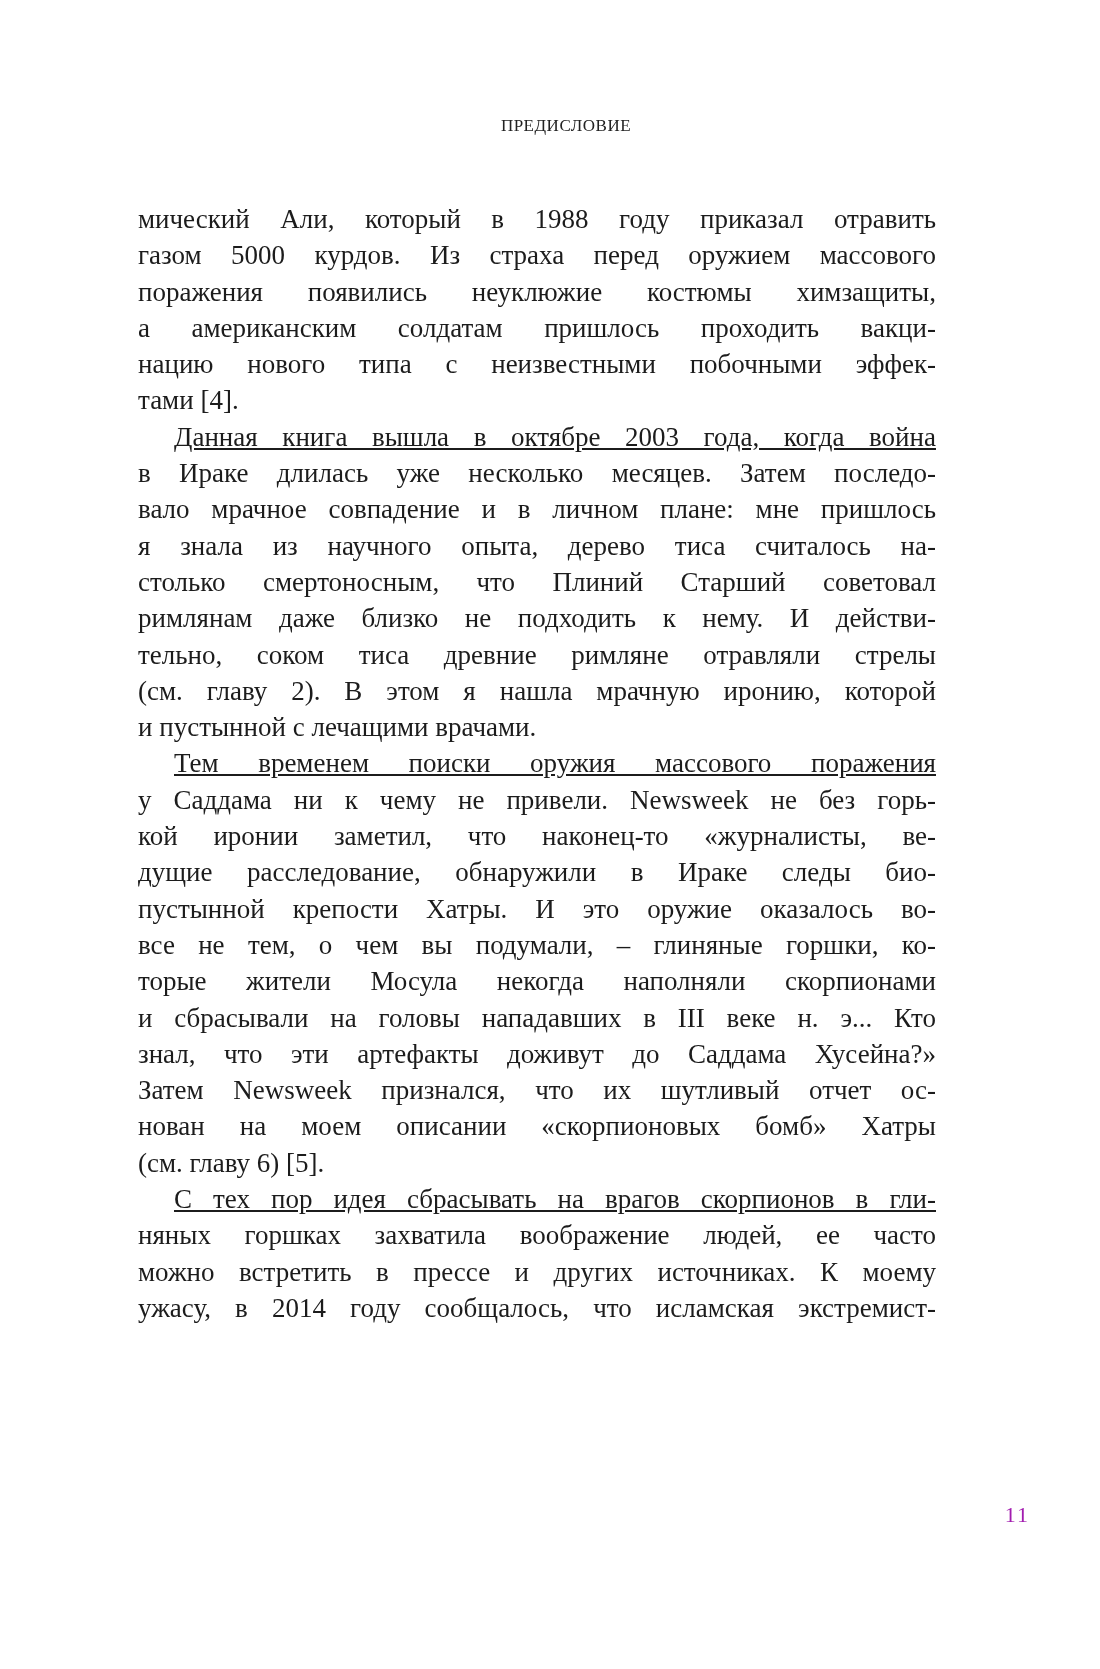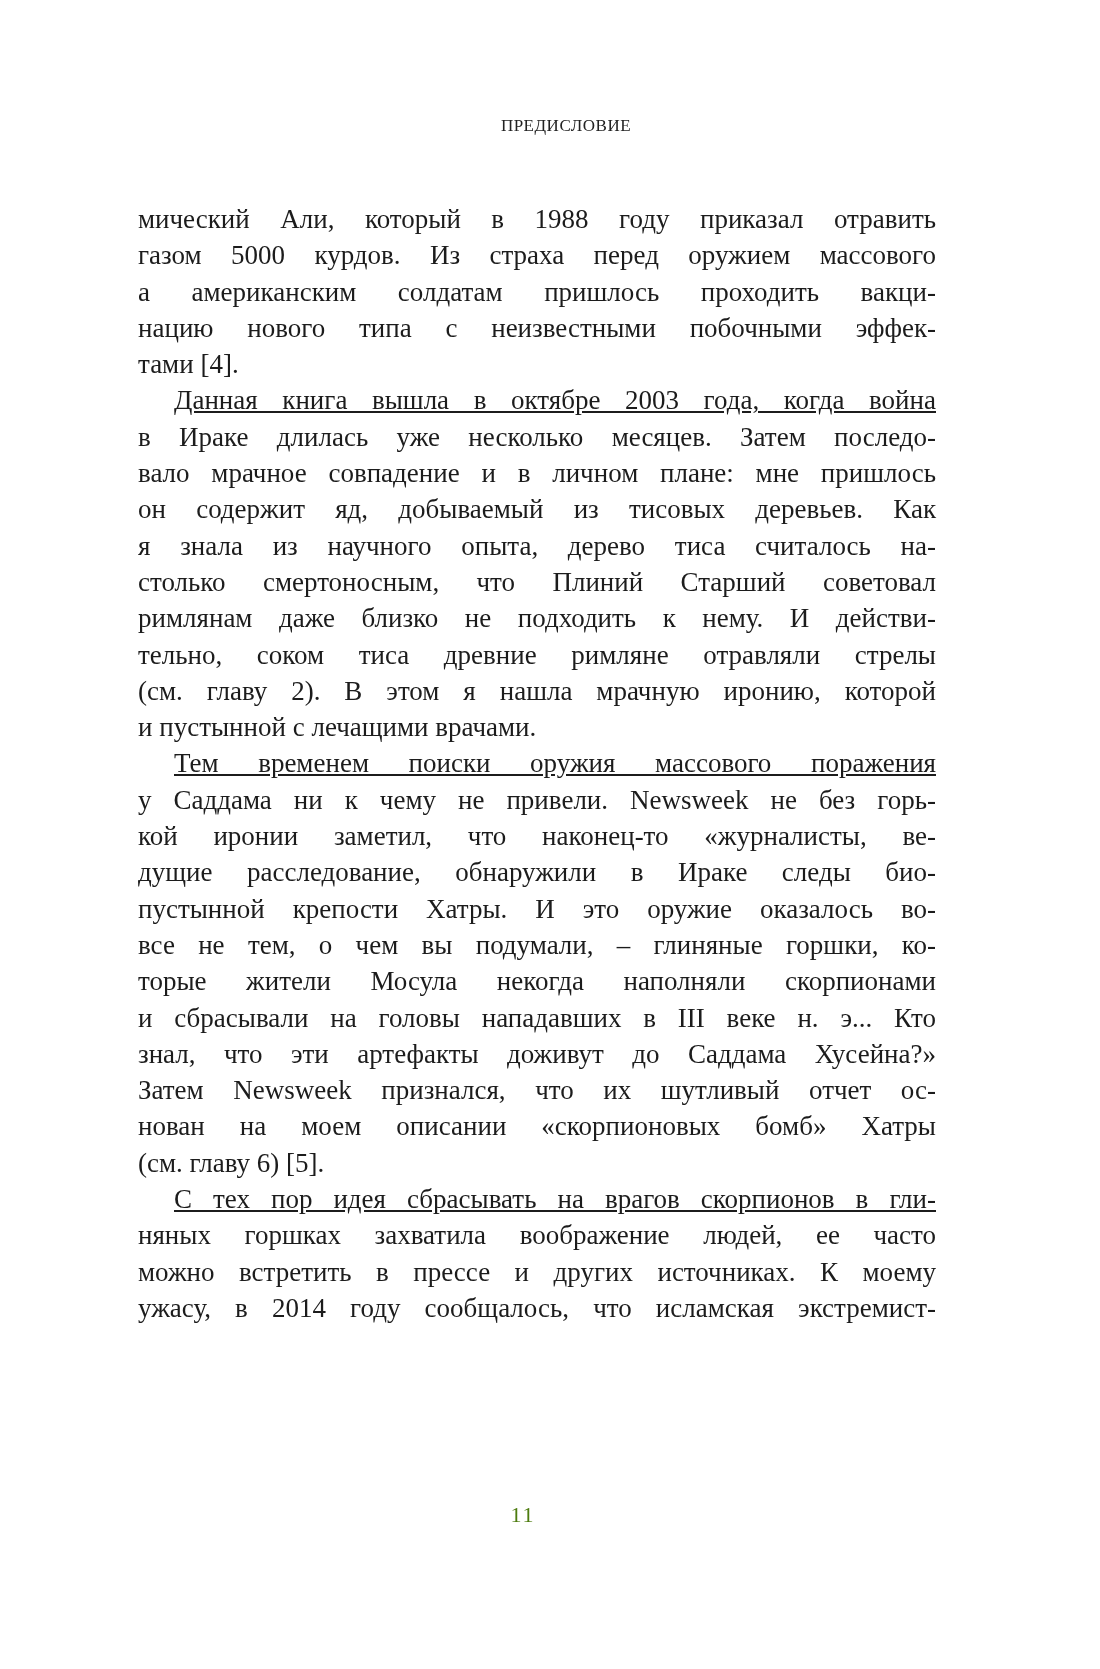--- a/index.html
+++ b/index.html
@@ -54,47 +54,47 @@
     }
     .line.indent {
       padding-left: 36px;
       text-decoration: underline;
     }
     .page-number {
       position: absolute;
       top: 1502px;
       left: 0;
       width: 1014px;
-      text-align: center;
+      text-align: right;
       font-size: 22px;
       letter-spacing: 2px;
-      color: #4d7c0f;
+      color: #a21caf;
     }
   </style>
 </head>
 <body>
 
 <div class="page">
   <div class="running-head">ПРЕДИСЛОВИЕ</div>
 
   <div class="body-text">
 
     <div>
       <span class="line">мический Али, который в 1988 году приказал отравить</span>
       <span class="line">газом 5000 курдов. Из страха перед оружием массового</span>
+      <span class="line">поражения появились неуклюжие костюмы химзащиты,</span>
       <span class="line">а американским солдатам пришлось проходить вакци-</span>
       <span class="line">нацию нового типа с неизвестными побочными эффек-</span>
       <span class="line last">тами [4].</span>
     </div>
 
     <div>
       <span class="line indent">Данная книга вышла в октябре 2003 года, когда война</span>
       <span class="line">в Ираке длилась уже несколько месяцев. Затем последо-</span>
       <span class="line">вало мрачное совпадение и в личном плане: мне пришлось</span>
-      <span class="line">он содержит яд, добываемый из тисовых деревьев. Как</span>
       <span class="line">я знала из научного опыта, дерево тиса считалось на-</span>
       <span class="line">столько смертоносным, что Плиний Старший советовал</span>
       <span class="line">римлянам даже близко не подходить к нему. И действи-</span>
       <span class="line">тельно, соком тиса древние римляне отравляли стрелы</span>
       <span class="line">(см. главу 2). В этом я нашла мрачную иронию, которой</span>
       <span class="line last">и пустынной с лечащими врачами.</span>
     </div>
 
     <div>
       <span class="line indent">Тем временем поиски оружия массового поражения</span>

